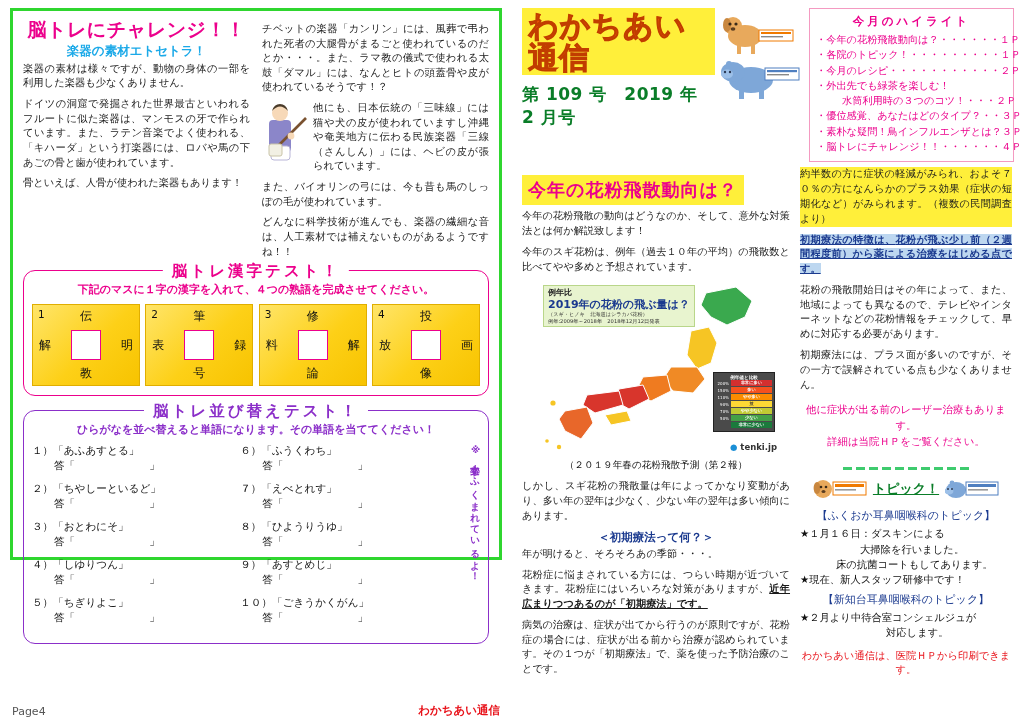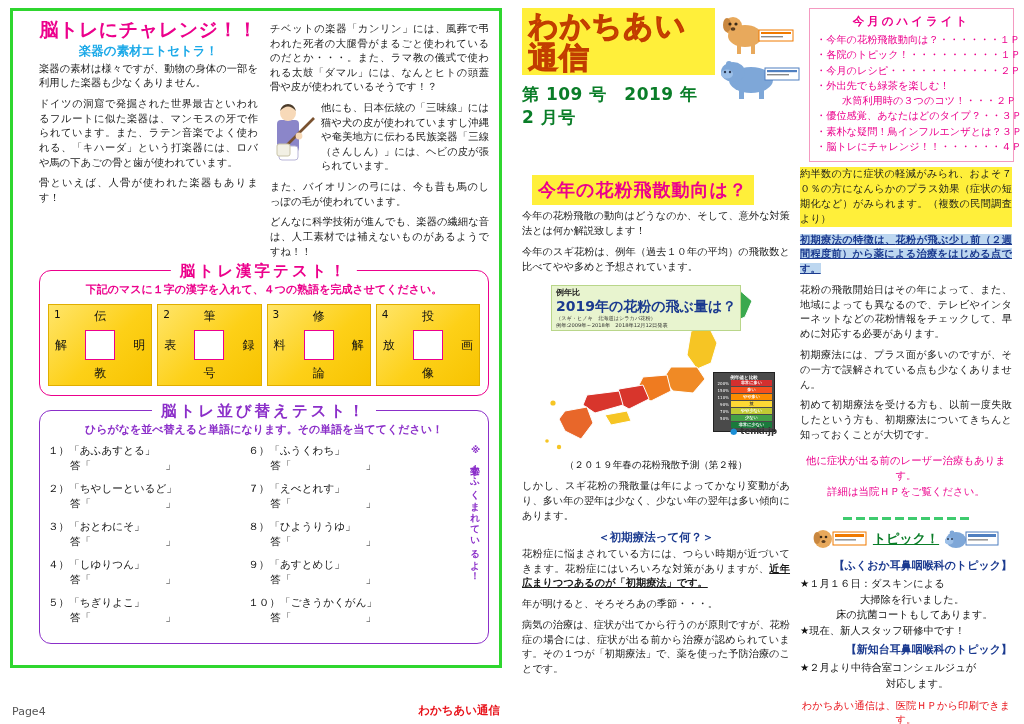--- a/index.html
+++ b/index.html
@@ -8,22 +8,22 @@
     background: #ffffff;
     font-family: "DejaVu Sans", "Liberation Sans", sans-serif;
     overflow: hidden;
   }
   .spread { display: flex; width: 1024px; height: 724px; }
   .page { width: 512px; height: 724px; position: relative; padding: 8px 10px; }
 
   
   .green-frame {
     border: 3px solid #2fd62f;
-    height: 660px;
-    padding: 8px 10px 6px 26px;
+    height: 552px;
+    padding: 8px 10px 6px 10px;
     position: relative;
   }
   .two-col { display: flex; gap: 12px; }
   .col { width: 232px; }
 
   .ltitle {
     color: #ec008c; font-weight: bold; font-size: 19px;
     text-align: center; letter-spacing: .5px; line-height: 1.15;
   }
   .lsubtitle {
@@ -123,51 +123,51 @@
   .hl-title {
     text-align: center; color: #ec008c; font-weight: bold;
     font-size: 11.5px; letter-spacing: 3px; margin-bottom: 3px;
   }
   .hl-item { color: #ec008c; font-size: 10.2px; line-height: 1.5; white-space: nowrap; }
   .hl-item.indent { padding-left: 26px; }
 
   .banner {
     background: #ffef3a; margin-top: 8px; padding: 3px 6px;
     display: inline-block;
-    font-size: 18px; font-weight: bold; color: #ec008c; letter-spacing: 1px; margin-left: 10px;
+    font-size: 18px; font-weight: bold; color: #ec008c; letter-spacing: 1px;
   }
   .rcols { display: flex; gap: 10px; margin-top: 5px; }
   .rcol-left { width: 268px; }
   .rcol-right { width: 212px; }
   .r-body { font-size: 10.2px; line-height: 1.45; color: #1a1a1a; text-align: justify; }
   .r-body p { margin-bottom: 6px; }
 
   
   .map-box { margin: 4px 0 2px 0; position: relative; }
   .map-inner {
     position: relative; width: 250px; height: 175px;
     background: #fff; margin: 0 auto;
   }
   .map-title {
-    position: absolute; top: 4px; left: 20px; background: #e8f4cf;
+    position: absolute; top: 4px; left: 12px; background: #e8f4cf;
     border: 1px solid #b9d68a; padding: 2px 4px; line-height: 1.25; z-index: 3;
   }
   .map-title .t1 { font-size: 8px; font-weight: bold; color: #222; }
-  .map-title .t2 { font-size: 14px; font-weight: bold; color: #1b3a8f; }
+  .map-title .t2 { font-size: 11px; font-weight: bold; color: #1b3a8f; }
   .map-title .t3 { font-size: 5.2px; color: #333; }
   .map-legend {
     position: absolute; right: 6px; bottom: 24px; width: 62px;
     background: #4a4a4a; border: 1px solid #222; padding: 2px; z-index: 3;
   }
   .map-legend .lg-t { font-size: 4.6px; color: #fff; text-align: center; font-weight: bold; }
   .lg-row { display: flex; align-items: center; height: 7px; }
   .lg-pct { width: 15px; font-size: 4px; color: #fff; text-align: right; padding-right: 2px; }
   .lg-bar { flex: 1; height: 6.5px; font-size: 4.2px; color: #fff; text-align: center;
             line-height: 6.5px; font-weight: bold; }
-  .tenki { position: absolute; right: 4px; bottom: 20px; font-size: 8.5px;
+  .tenki { position: absolute; right: 4px; bottom: 4px; font-size: 8.5px;
            color: #333; font-weight: bold; z-index: 3; }
   .map-cap { text-align: center; font-size: 9.6px; color: #111; line-height: 1.45; }
   .map-cap .l2 { padding-left: 14px; }
 
   .sec-head {
     text-align: center; color: #1b3a8f; font-weight: bold; font-size: 11.5px;
     margin: 3px 0 2px 0;
   }
   .hl-yellow { background: #ffef3a; }
   .hl-blue { background: #bdd7f0; color: #1b3a8f; font-weight: bold;
@@ -179,21 +179,21 @@
     line-height: 1.5; margin: 10px 0 6px 0;
   }
   .dash-rule { text-align: center; margin: 4px 0 2px 0; }
   .dash-rule span {
     display: inline-block; width: 9px; height: 3px; background: #3ecb6e; margin: 0 2px;
   }
   .topic-bar { display: flex; align-items: center; justify-content: center; gap: 6px; margin: 2px 0 6px 0; }
   .topic-word { color: #0a7d28; font-weight: bold; font-size: 13px;
                 text-decoration: underline; }
   .topic-h {
-    text-align: right; color: #1b3a8f; font-weight: bold; font-size: 11px;
+    text-align: center; color: #1b3a8f; font-weight: normal; font-size: 11px;
     margin: 4px 0 3px 0;
   }
   .topic-line { font-size: 10.3px; color: #111; line-height: 1.5; }
   .ind1 { padding-left: 60px; }
   .ind2 { padding-left: 36px; }
   .ind3 { padding-left: 86px; }
   .hp-note { color: #e8131b; font-size: 10.3px; text-align: center; margin: 8px 0 6px 0; }
 
   svg { display: block; }
 </style>
@@ -475,36 +475,35 @@
             <div>（２０１９年春の花粉飛散予測（第２報）</div>
           </div>
 
           <div class="r-body" style="margin-top:8px">
             <p>しかし、スギ花粉の飛散量は年によってかなり変動があり、多い年の翌年は少なく、少ない年の翌年は多い傾向にあります。</p>
           </div>
 
           <div class="sec-head">＜初期療法って何？＞</div>
 
           <div class="r-body">
+            <p>年が明けると、そろそろあの季節・・・。</p>
             <p><span>花粉症に悩まされている方には、つらい時期が近づいてきます。花粉症にはいろいろな対策がありますが、</span><span class="bold-u">近年広まりつつあるのが「初期療法」です。</span></p>
-            <p>年が明けると、そろそろあの季節・・・。</p>
             <p>病気の治療は、症状が出てから行うのが原則ですが、花粉症の場合には、症状が出る前から治療が認められています。その１つが「初期療法」で、薬を使った予防治療のことです。</p>
 
           </div>
 
           
         </div>
 
         <div class="rcol-right">
           <div class="r-body">
             <p class="hl-yellow">約半数の方に症状の軽減がみられ、およそ７０％の方になんらかのプラス効果（症状の短期化など）がみられます。（複数の民間調査より）</p>
             <p><span class="hl-blue">初期療法の特徴は、</span><span class="hl-blue">花粉が飛ぶ少し前（２週間程度前）から薬による治療をはじめる点です。</span></p>
             <p>花粉の飛散開始日はその年によって、また、地域によっても異なるので、テレビやインターネットなどの花粉情報をチェックして、早めに対応する必要があります。</p>
             <p>初期療法には、プラス面が多いのですが、その一方で誤解されている点も少なくありません。</p>
-            <p>初めて初期療法を受ける方も、以前一度失敗したという方も、初期療法についてきちんと知っておくことが大切です。</p>
           </div>
 
           <div class="laser-note">
             <div>他に症状が出る前のレーザー治療もあります。</div>
             <div>詳細は当院ＨＰをご覧ください。</div>
           </div>
 
           <div class="dash-rule">
             <span></span><span></span><span></span><span></span><span></span><span></span><span></span><span></span><span></span><span></span>
           </div>

